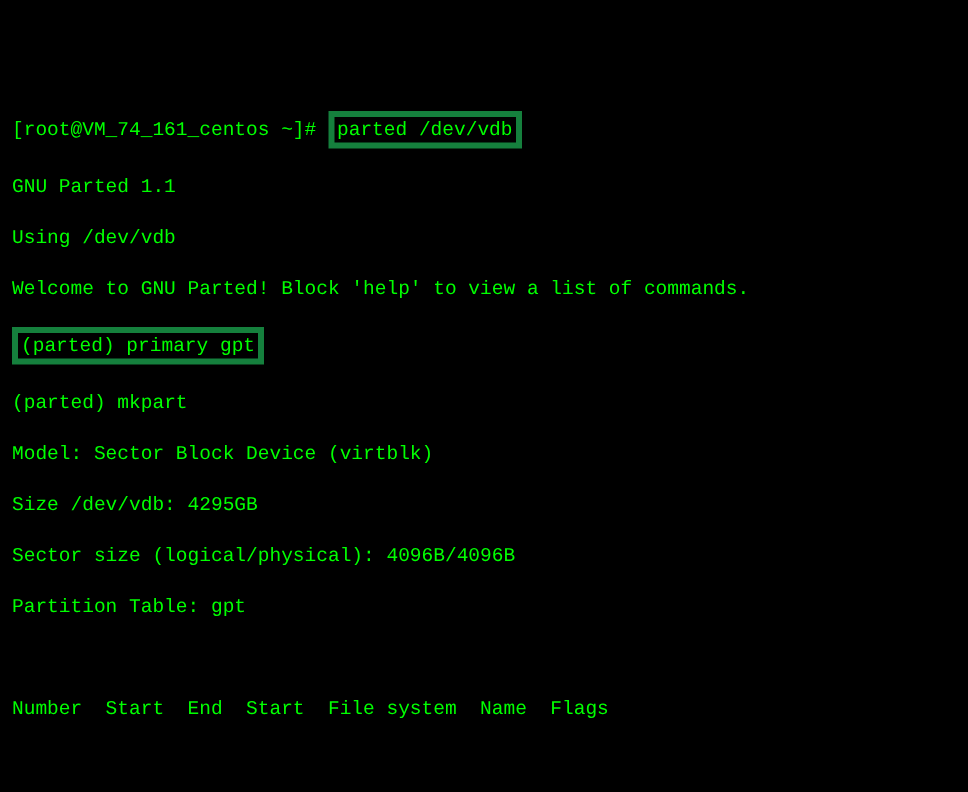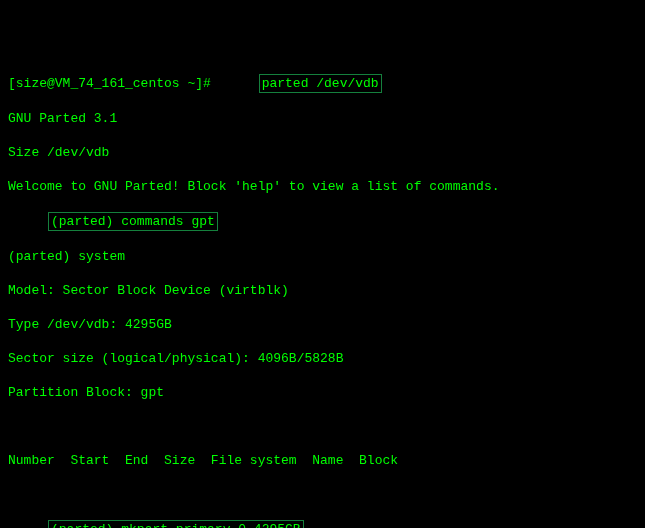--- a/index.html
+++ b/index.html
@@ -9,43 +9,42 @@
     color: #00ff00;
     font-family: "Courier New", Courier, monospace;
     font-size: 13px;
     line-height: 17px;
     width: 645px;
     box-sizing: border-box;
     white-space: pre;
   }
   .line { display: block; }
   .hl {
-    border: 1px solid #15803d;
+    border: 4px solid #15803d;
     padding: 0 2px;
     display: inline-block;
-    margin-left: 40px;
   }
 </style>
 </head>
 <body>
 
 
 
-<span class="line"><span>[size@VM_74_161_centos ~]#</span> <span class="hl">parted /dev/vdb</span></span>
-<span class="line">GNU Parted 3.1</span>
-<span class="line">Size /dev/vdb</span>
+<span class="line"><span>[root@VM_74_161_centos ~]#</span> <span class="hl">parted /dev/vdb</span></span>
+<span class="line">GNU Parted 1.1</span>
+<span class="line">Using /dev/vdb</span>
 <span class="line">Welcome to GNU Parted! Block 'help' to view a list of commands.</span>
-<span class="line"><span class="hl"><span>(parted)</span> <span>commands gpt</span></span></span>
-<span class="line"><span>(parted)</span> <span>system</span></span>
+<span class="line"><span class="hl"><span>(parted)</span> <span>primary gpt</span></span></span>
+<span class="line"><span>(parted)</span> <span>mkpart</span></span>
 <span class="line">Model: Sector Block Device (virtblk)</span>
-<span class="line">Type /dev/vdb: 4295GB</span>
-<span class="line">Sector size (logical/physical): 4096B/5828B</span>
-<span class="line">Partition Block: gpt</span>
+<span class="line">Size /dev/vdb: 4295GB</span>
+<span class="line">Sector size (logical/physical): 4096B/4096B</span>
+<span class="line">Partition Table: gpt</span>
 <span class="line"> </span>
-<span class="line">Number  Start  End  Size  File system  Name  Block</span>
+<span class="line">Number  Start  End  Start  File system  Name  Flags</span>
 <span class="line"> </span>
 <span class="line"><span class="hl"><span>(parted)</span> <span>mkpart primary 0 4295GB</span></span></span>
 
 
 
 
 
 
 
 

